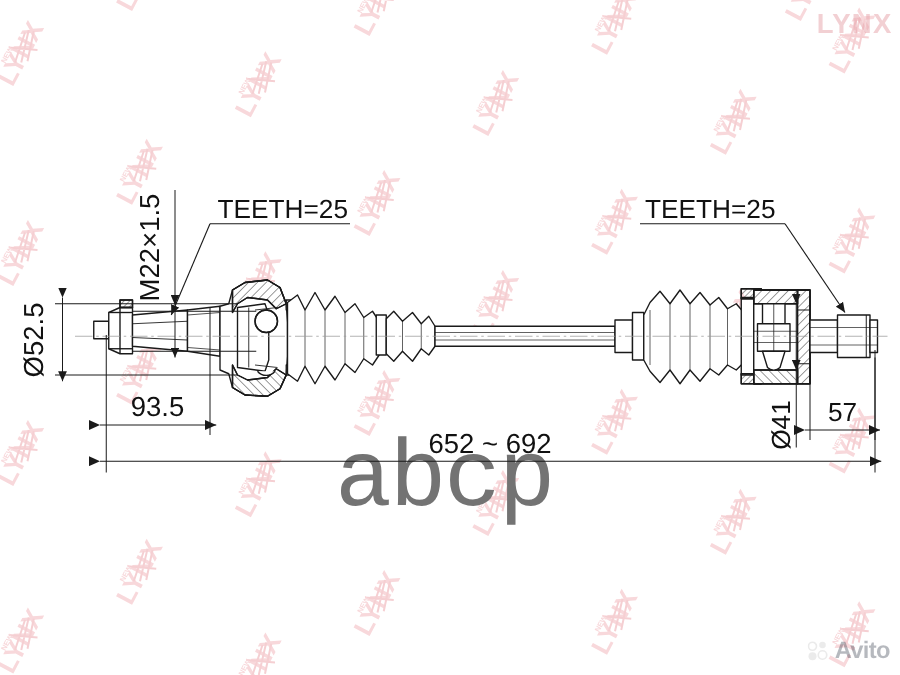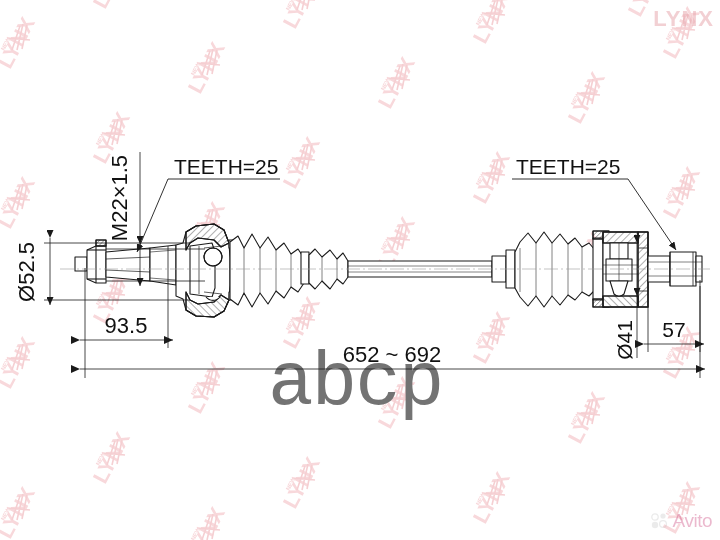--- a/index.html
+++ b/index.html
@@ -34,21 +34,21 @@
     user-select:none;
   }
   #avito{
     position:absolute;
     right:8px;bottom:8px;
     display:flex;align-items:center;gap:4px;
     opacity:.30;
   }
   #avito .av-label{
     font-family:"Liberation Sans", sans-serif;
-    font-size:19px;font-weight:normal;color:#be185d;
+    font-size:19px;font-weight:bold;color:#0f172a;
     letter-spacing:-0.5px;
   }
   #brandlogo{
     position:absolute;right:6px;top:6px;
     font-family:"Liberation Sans", sans-serif;
     font-size:22px;font-weight:bold;
     color:#e8a9b0;
     letter-spacing:1px;
     opacity:.55;
   }

